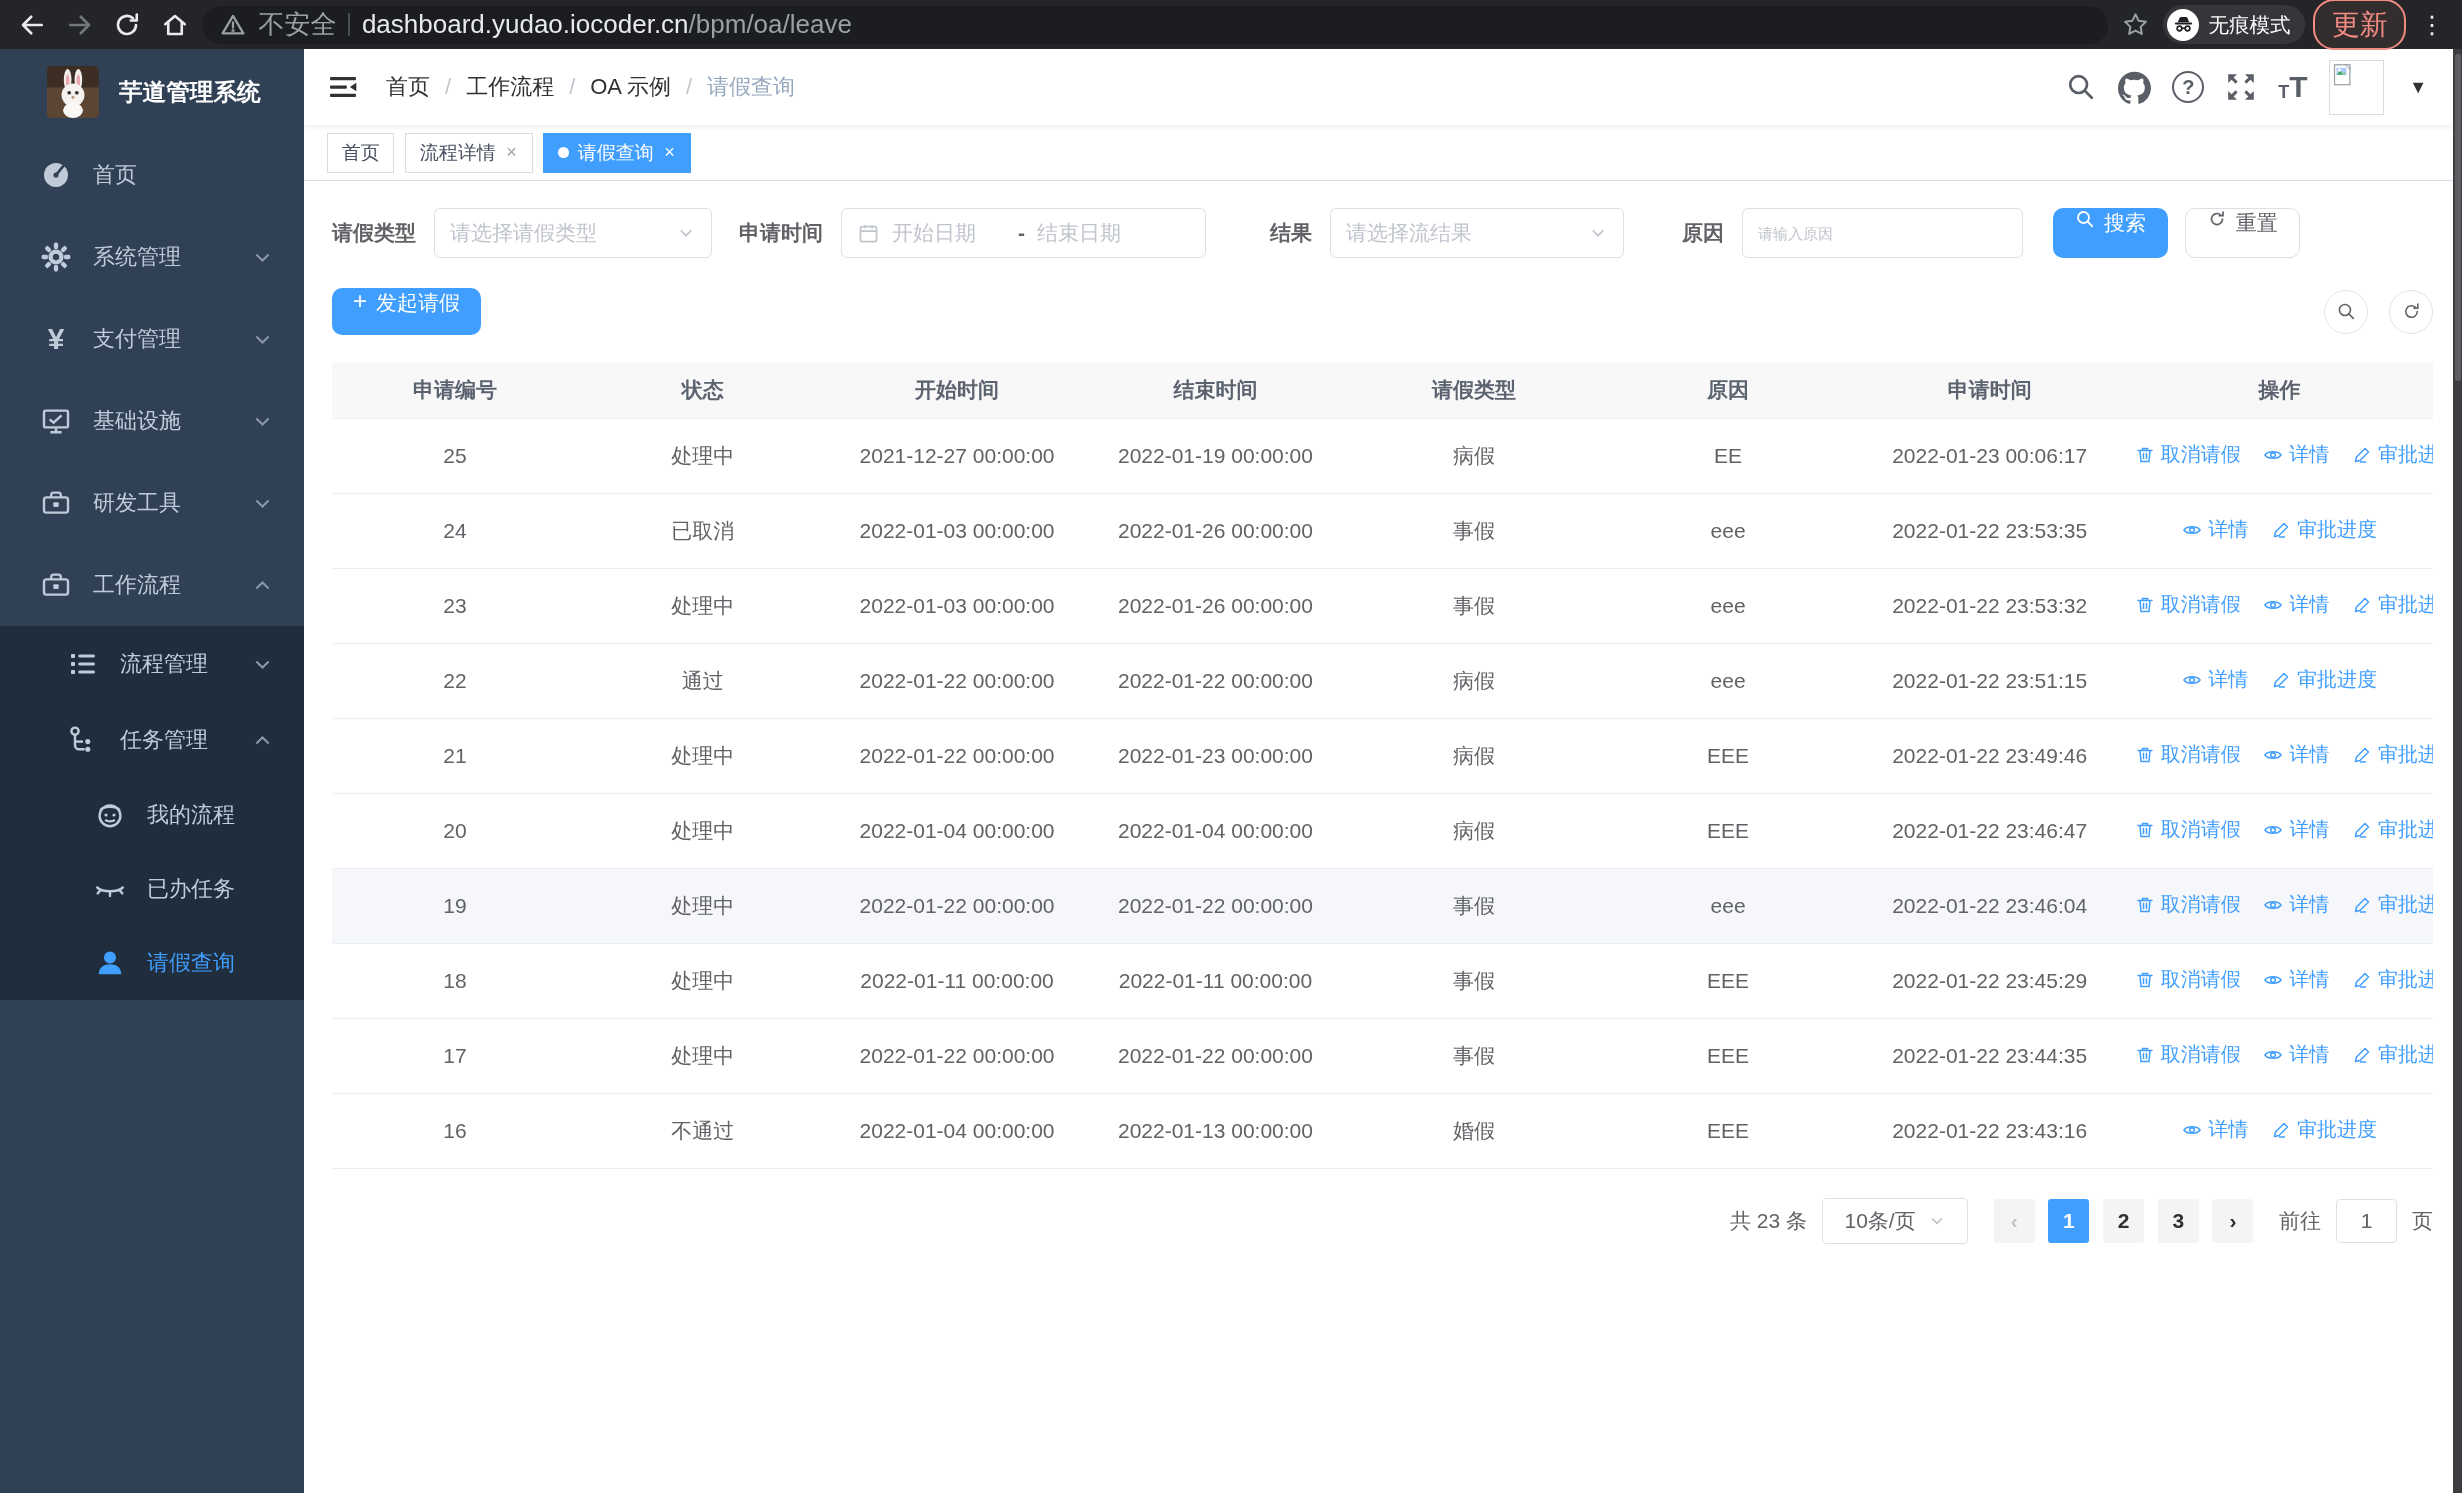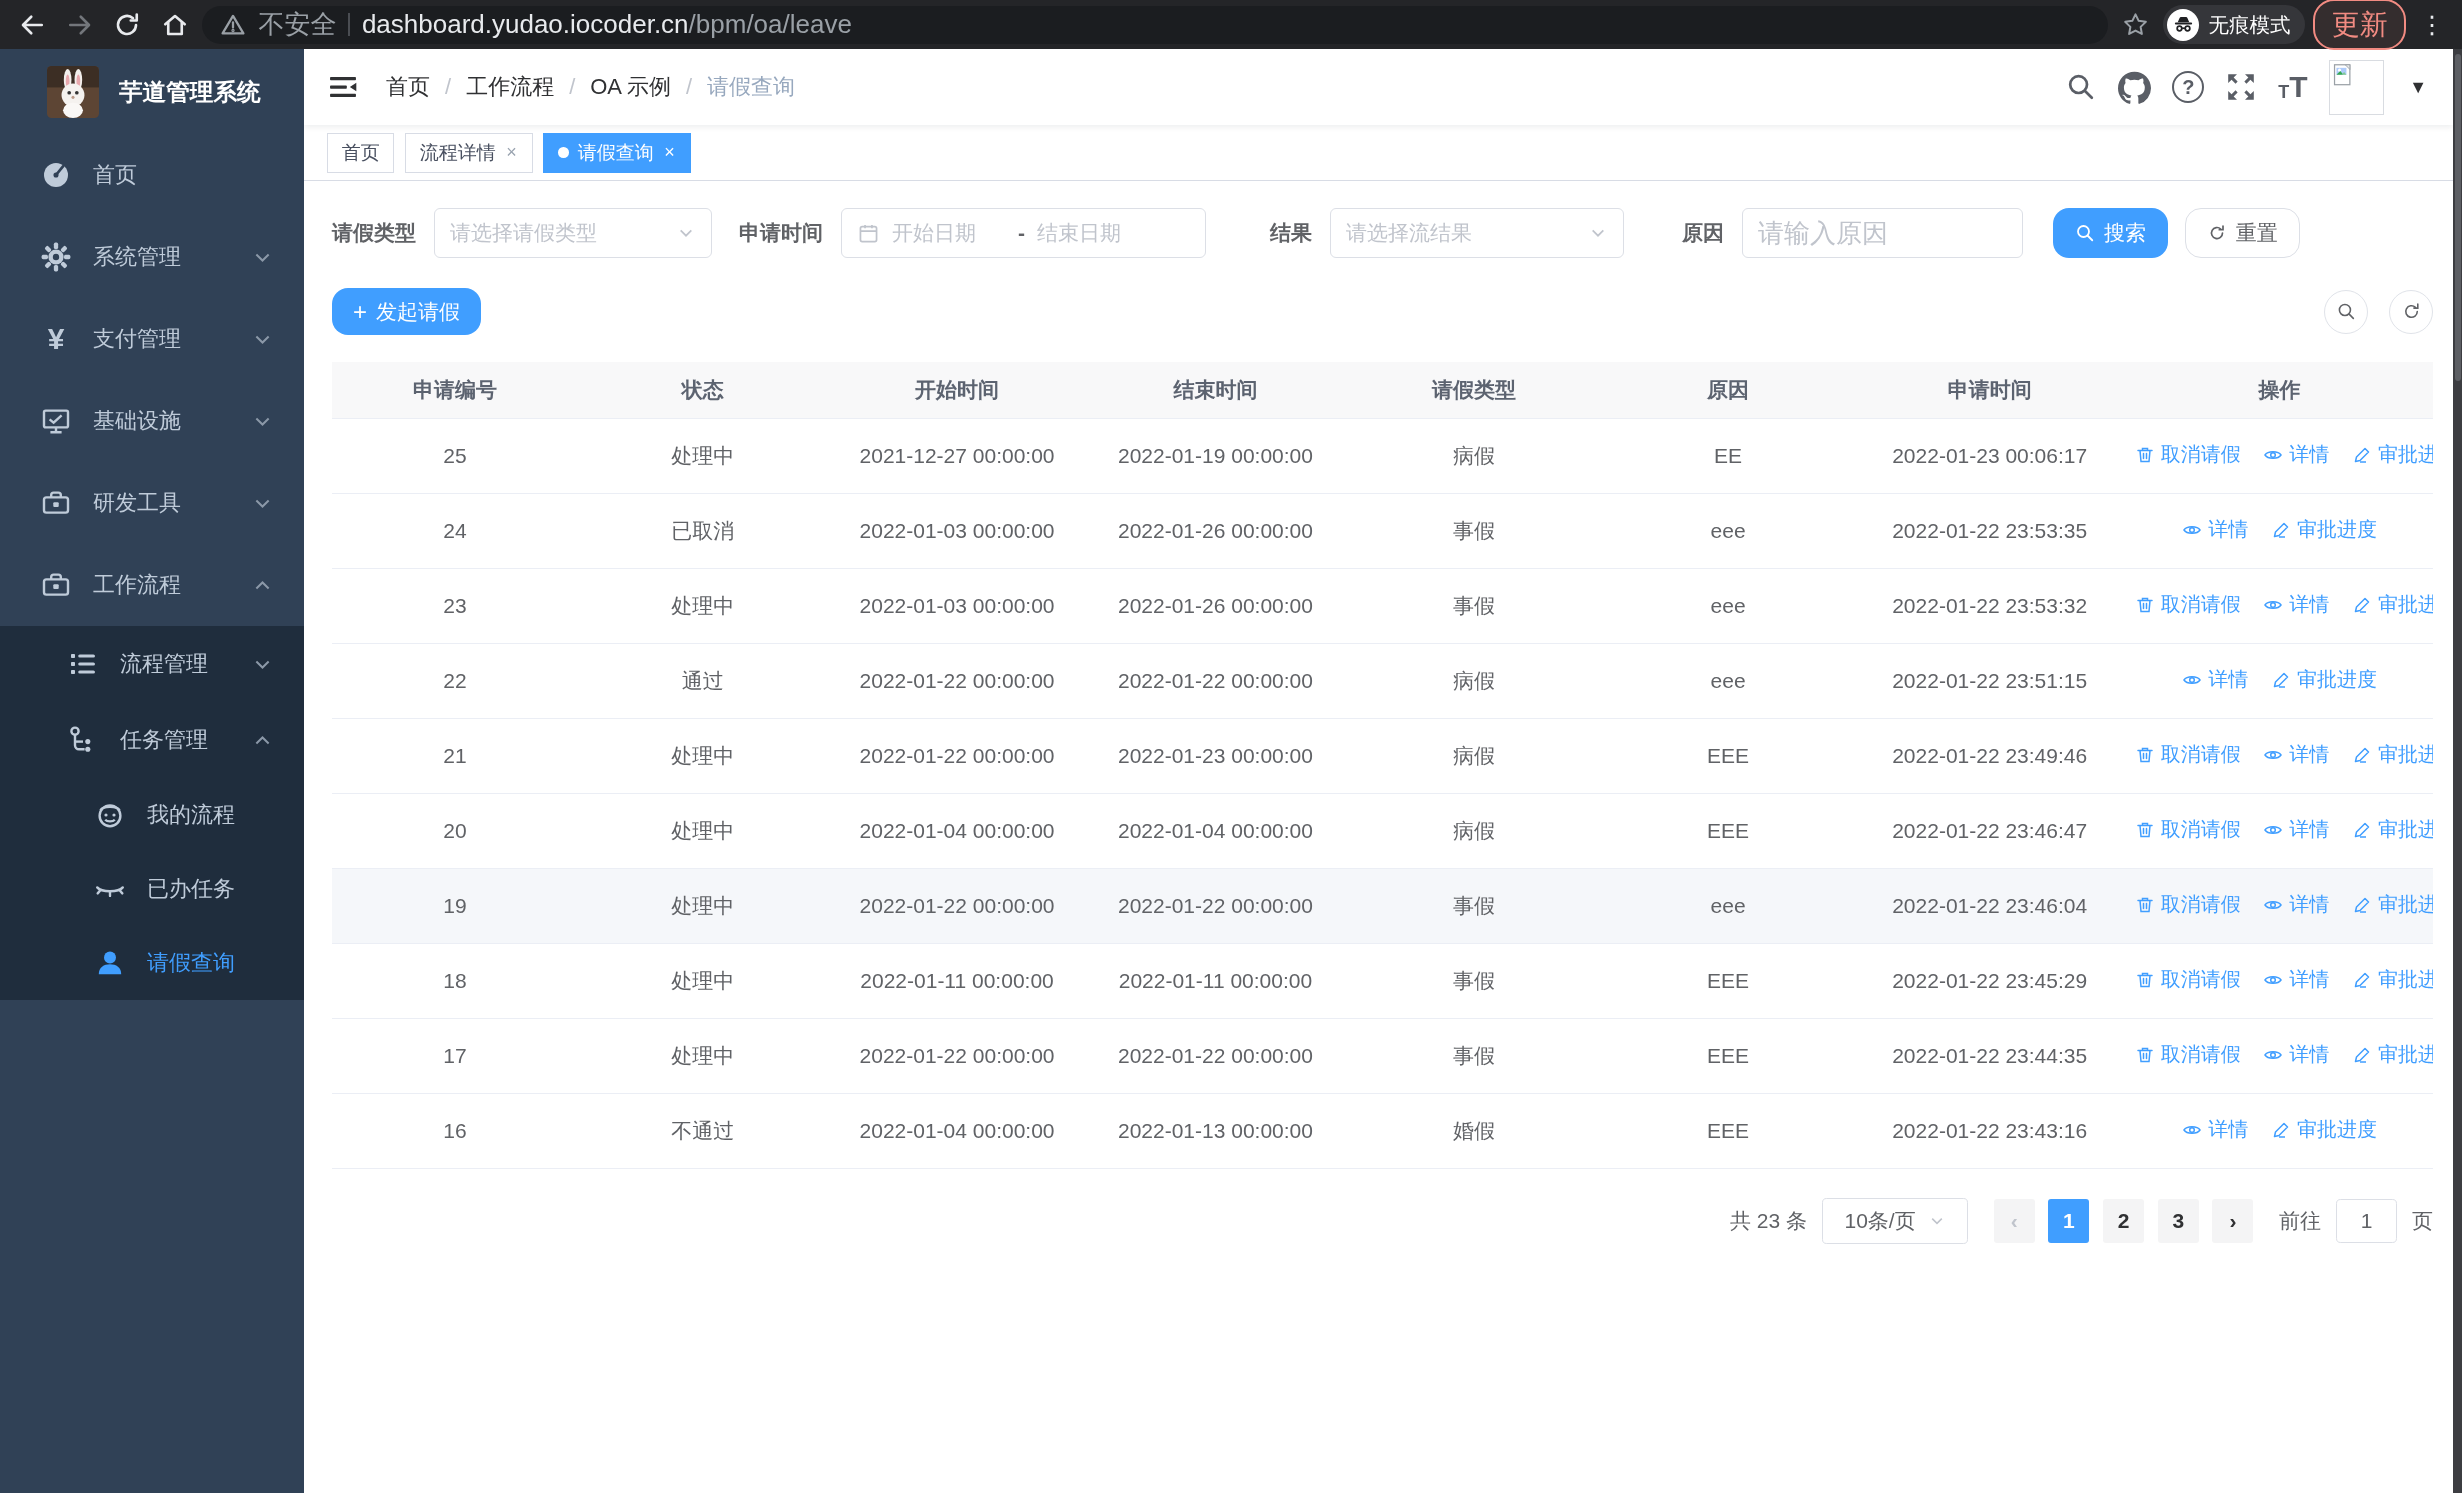--- a/index.html
+++ b/index.html
@@ -59,23 +59,23 @@
   .f-label{font-weight:700;color:#606266;margin-right:18px}
   .sel,.inp,.daterange{height:50px;border:1.5px solid #dcdfe6;border-radius:6px;display:flex;align-items:center;background:#fff}
   .sel{padding:0 15px;color:#c0c4cc;justify-content:space-between}
   .w-type{width:278px;margin-right:27px}
   .w-res{width:294px;margin-right:58px}
   .daterange{width:365px;padding:0 15px;gap:12px;color:#c0c4cc;margin-right:64px}
   .daterange .dsep{color:#606266;font-weight:bold}
   .dr-in{border:none;outline:none;width:114px;font-size:21px;color:#606266;font-family:inherit;background:transparent}
   .dr-in::placeholder{color:#c0c4cc}
   .inp{width:281px;padding:0 15px;margin-right:30px}
-  .inp input{border:none;outline:none;width:100%;font-size:26px;color:#606266;font-family:inherit;background:transparent}
+  .inp input{border:none;outline:none;width:100%;font-size:15px;color:#606266;font-family:inherit;background:transparent}
   .inp input::placeholder{color:#c0c4cc}
-  .btn{height:50px;border-radius:16px;display:inline-flex;align-items:center;gap:9px;font-size:21px;padding:0 21px;cursor:pointer;border:1.5px solid transparent}
+  .btn{height:50px;border-radius:10px;display:inline-flex;align-items:flex-start;gap:9px;font-size:21px;padding:0 21px;cursor:pointer;border:1.5px solid transparent}
   .btn-blue{background:#409eff;color:#fff}
   .btn-plain{background:#fff;color:#606266;border-color:#dcdfe6}
   .mr22{margin-right:16.7px}
 
   .toolbar{margin-top:30px;display:flex;align-items:center;padding-right:20px}
   .btn-create{height:47px;padding:0 20px}
   .tool-circles{margin-left:auto;display:flex;gap:21px}
   .circle-btn{width:44px;height:44px;border-radius:50%;border:1.5px solid #e0e3e9;display:flex;align-items:center;justify-content:center;color:#606266;background:#fff;cursor:pointer}
 
   .table-wrap{margin-top:27px;padding-right:20px}

